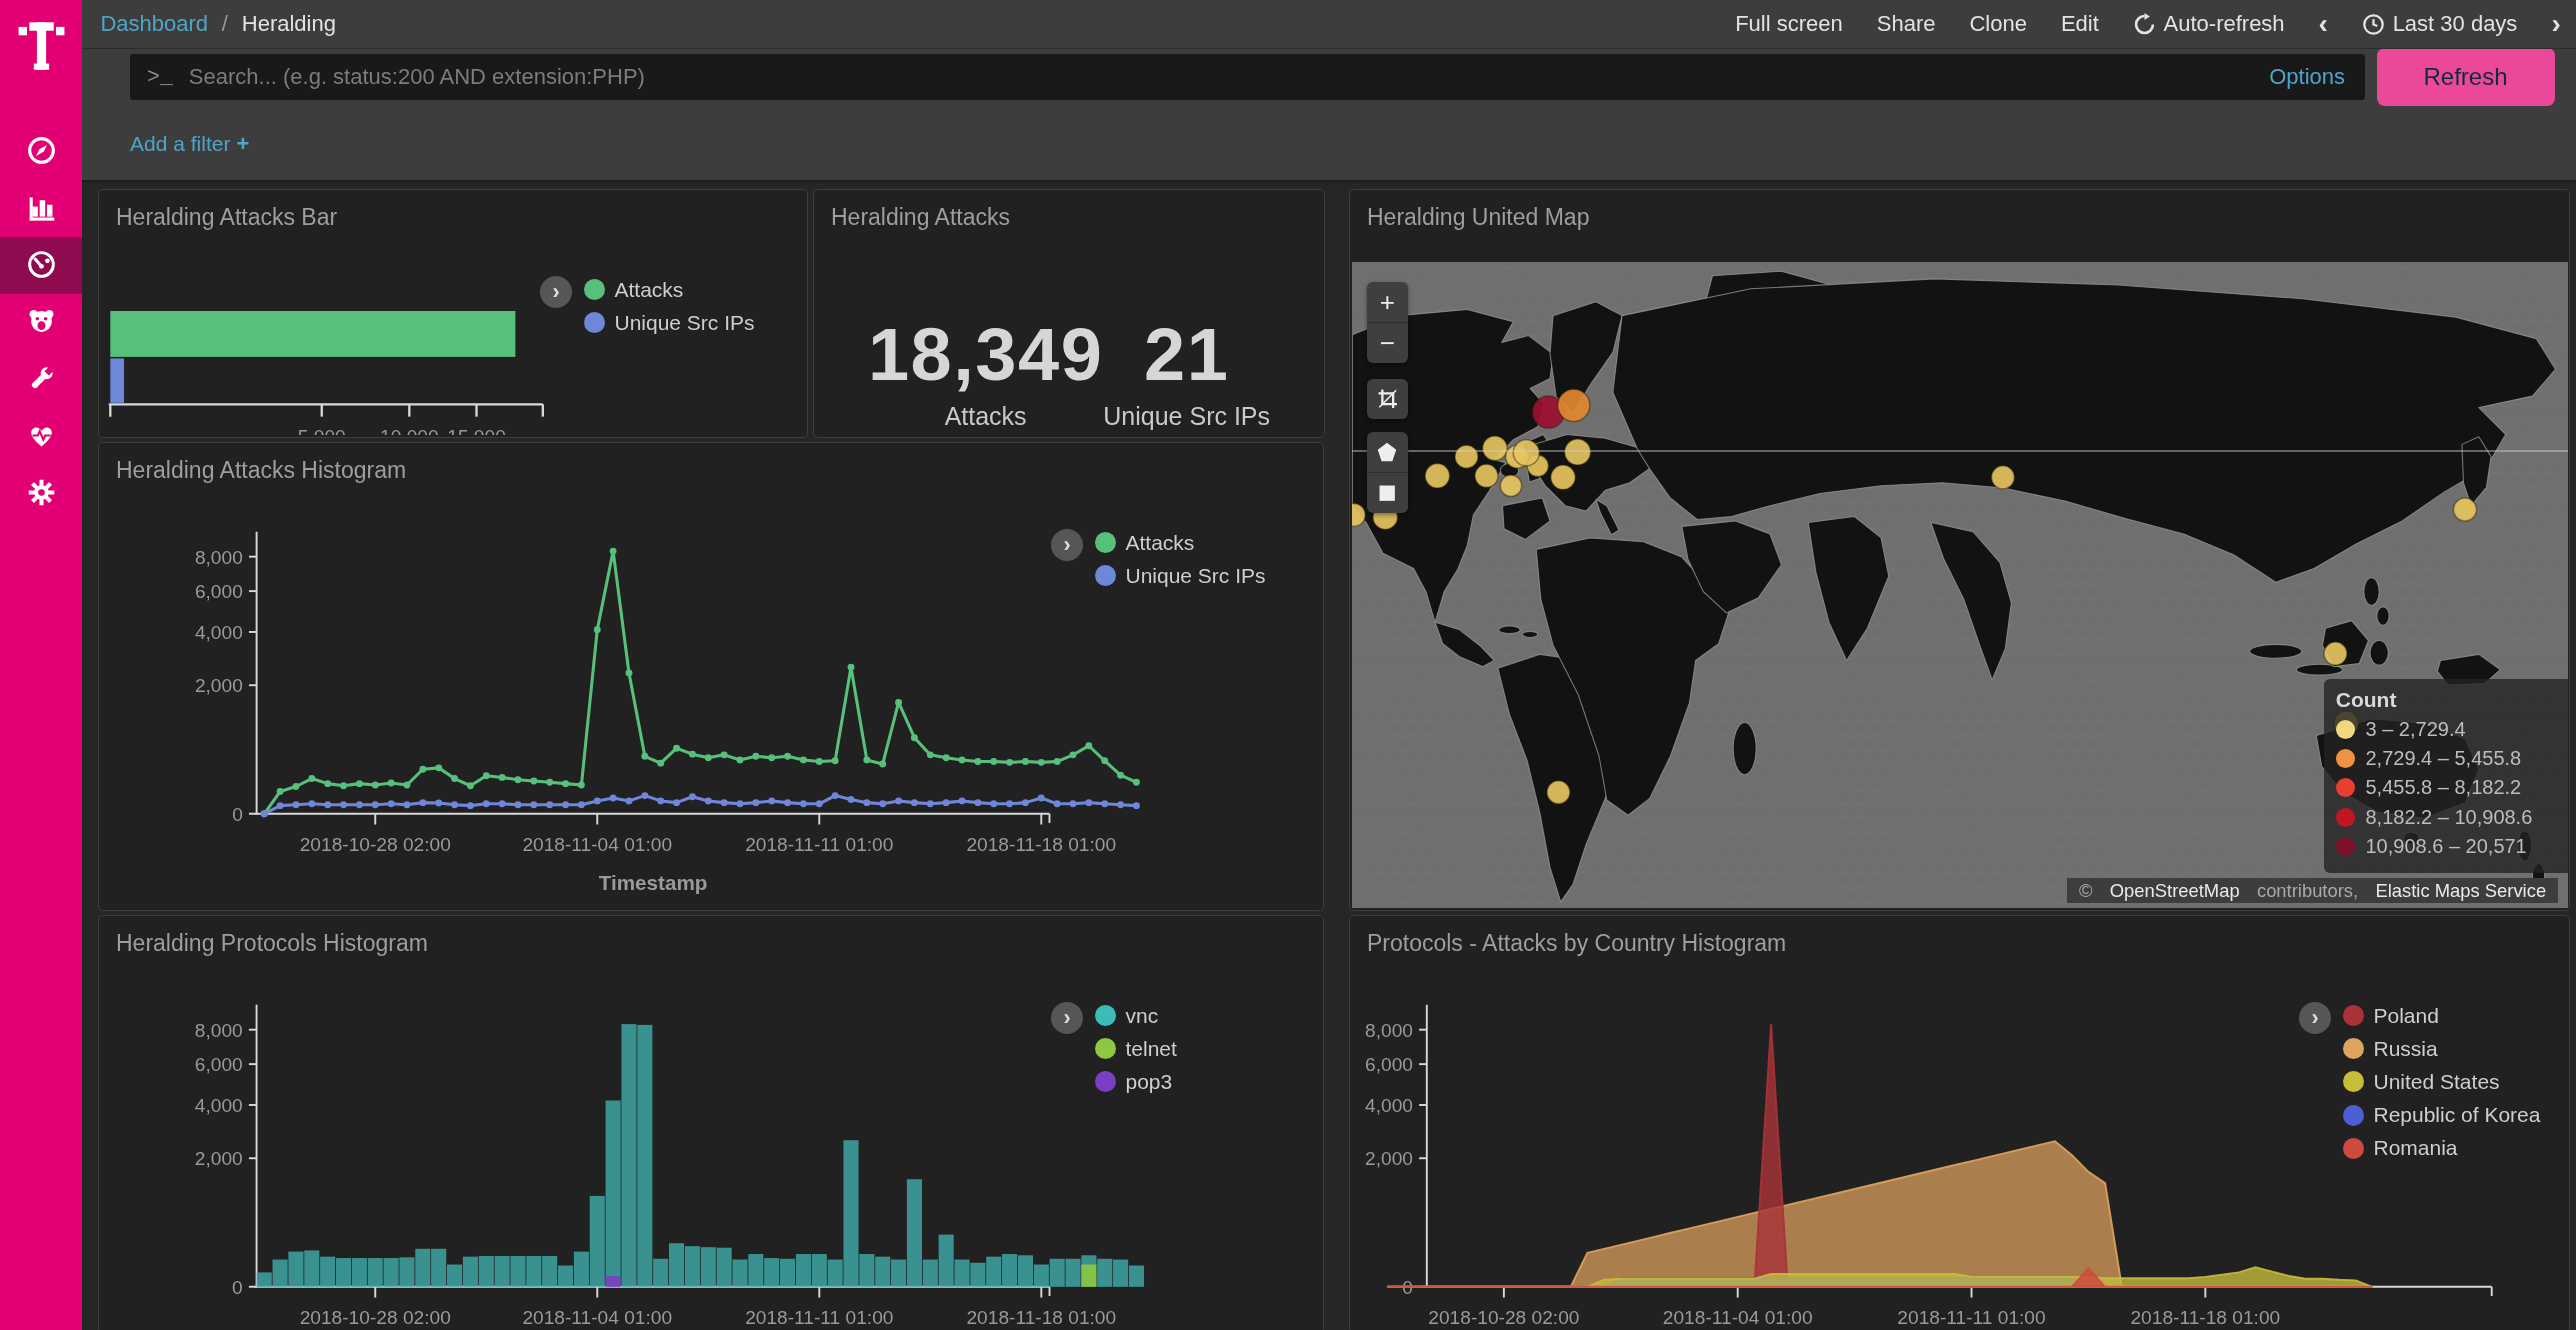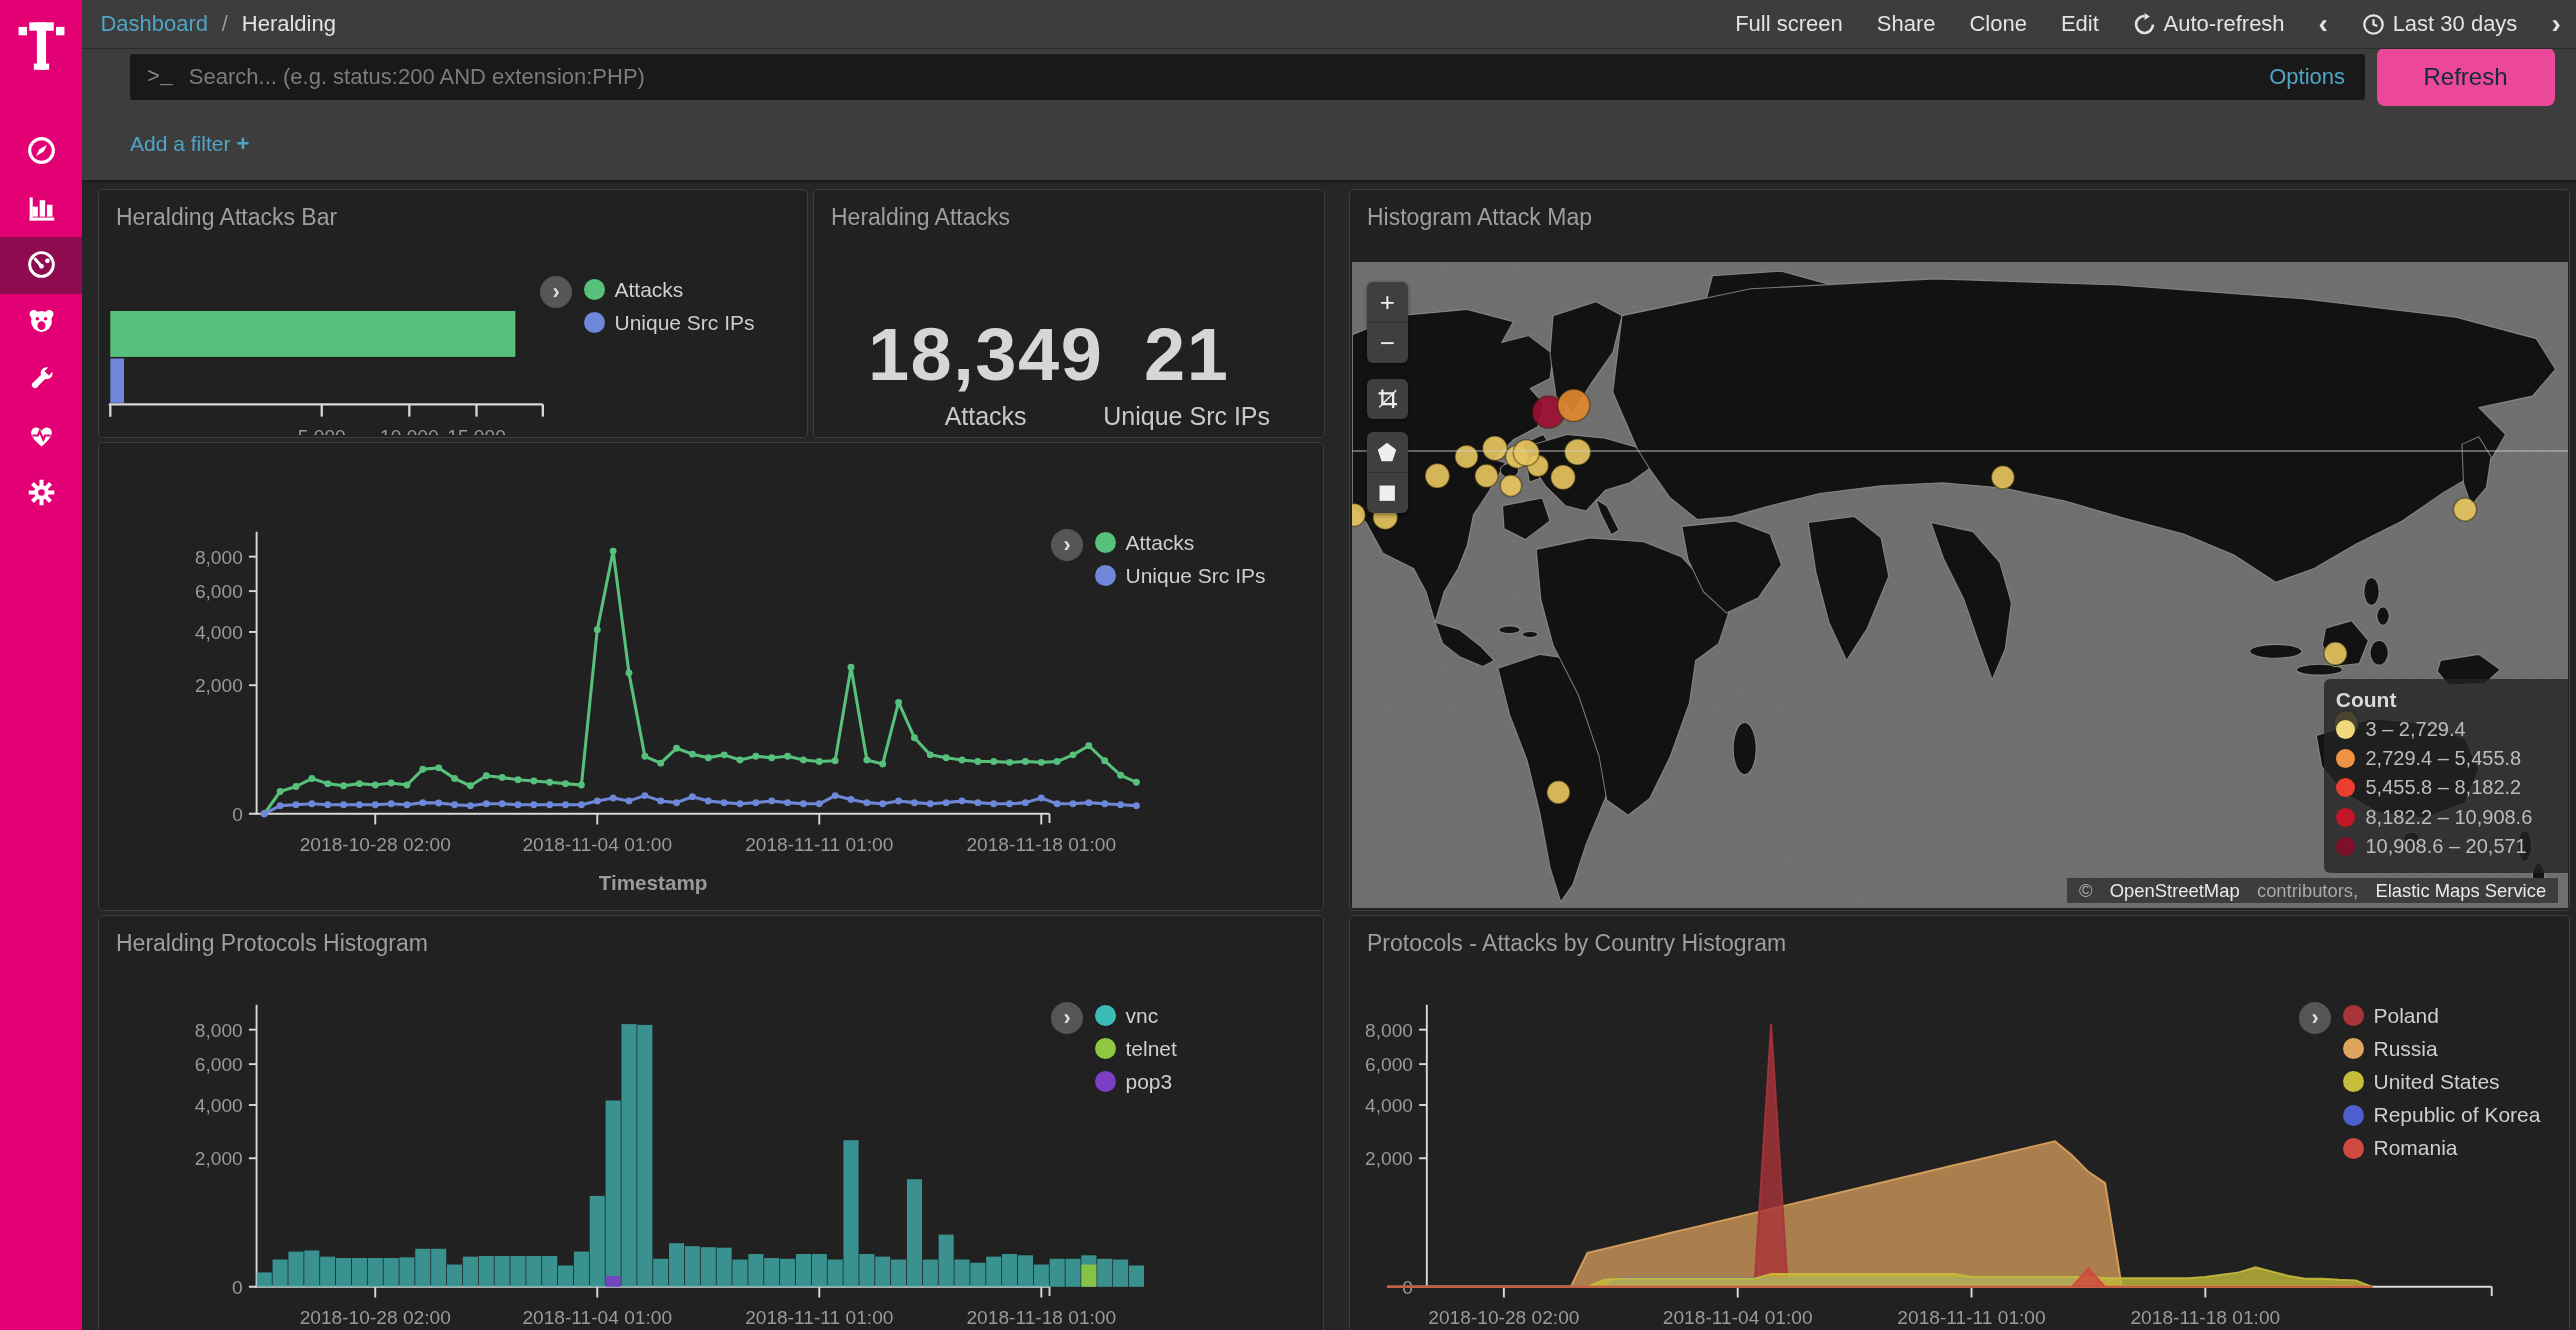--- a/index.html
+++ b/index.html
@@ -248,21 +248,21 @@
       <div class="lab">Attacks</div>
     </div>
     <div class="metric">
       <div class="val">21</div>
       <div class="lab">Unique Src IPs</div>
     </div>
   </div>
 </section>
 
 <section class="panel" style="left:1349px;top:189px;width:1219px;height:720px;">
-  <h3 class="ptitle">Histogram Attack Map</h3>
+  <h3 class="ptitle">Heralding United Map</h3>
   <div class="mapwrap">
     <svg id="worldmap" width="1216" height="646" viewBox="0 0 1586 843">
       <defs>
         <pattern id="waves" width="90" height="18" patternUnits="userSpaceOnUse">
           <path d="M0 9 L11 4 L22 9 L33 4 L44 9 L55 4 L66 9 L77 4 L88 9" fill="none" stroke="#7b7b7b" stroke-width="1.6"></path>
         </pattern>
       </defs>
       <rect x="0" y="0" width="1586" height="843" fill="#6f6f6f"></rect>
       <rect x="0" y="0" width="1586" height="843" fill="url(#waves)" opacity="0.35"></rect>
       <g fill="#121212" stroke="#9a9a9a" stroke-width="1.4" stroke-opacity="0.75" stroke-linejoin="round">
@@ -384,20 +384,21 @@
           </div>
         </div>
     </div>
     <div class="attribution">
       <span><span>© </span><span class="wlink">OpenStreetMap</span><span> contributors, </span><span class="wlink">Elastic Maps Service</span></span>
     </div>
   </div>
 </section>
 
 <section class="panel" style="left:98px;top:442px;width:1224px;height:467px;">
+  <h3 class="ptitle">Heralding Attacks Histogram</h3>
   <svg width="1223" height="465" style="position:absolute;left:0;top:0;" viewBox="0 0 1595 607">
       <line x1="205" y1="116" x2="205" y2="484" stroke="#d9d9d9" stroke-width="2.5"></line>
       <line x1="203" y1="484" x2="1240" y2="484" stroke="#d9d9d9" stroke-width="2.5"></line>
       <line x1="1240" y1="484" x2="1240" y2="496" stroke="#d9d9d9" stroke-width="2.5"></line>
       <line x1="195" y1="484" x2="205" y2="484" stroke="#d9d9d9" stroke-width="2.5"></line>
       <text x="187" y="493" text-anchor="end" font-size="25" fill="#9a9a9a">0</text>
       <line x1="195" y1="316.1879060484481" x2="205" y2="316.1879060484481" stroke="#d9d9d9" stroke-width="2.5"></line>
       <text x="187" y="325.1879060484481" text-anchor="end" font-size="25" fill="#9a9a9a">2,000</text>
       <line x1="195" y1="246.67786080348725" x2="205" y2="246.67786080348725" stroke="#d9d9d9" stroke-width="2.5"></line>
       <text x="187" y="255.67786080348725" text-anchor="end" font-size="25" fill="#9a9a9a">4,000</text>

